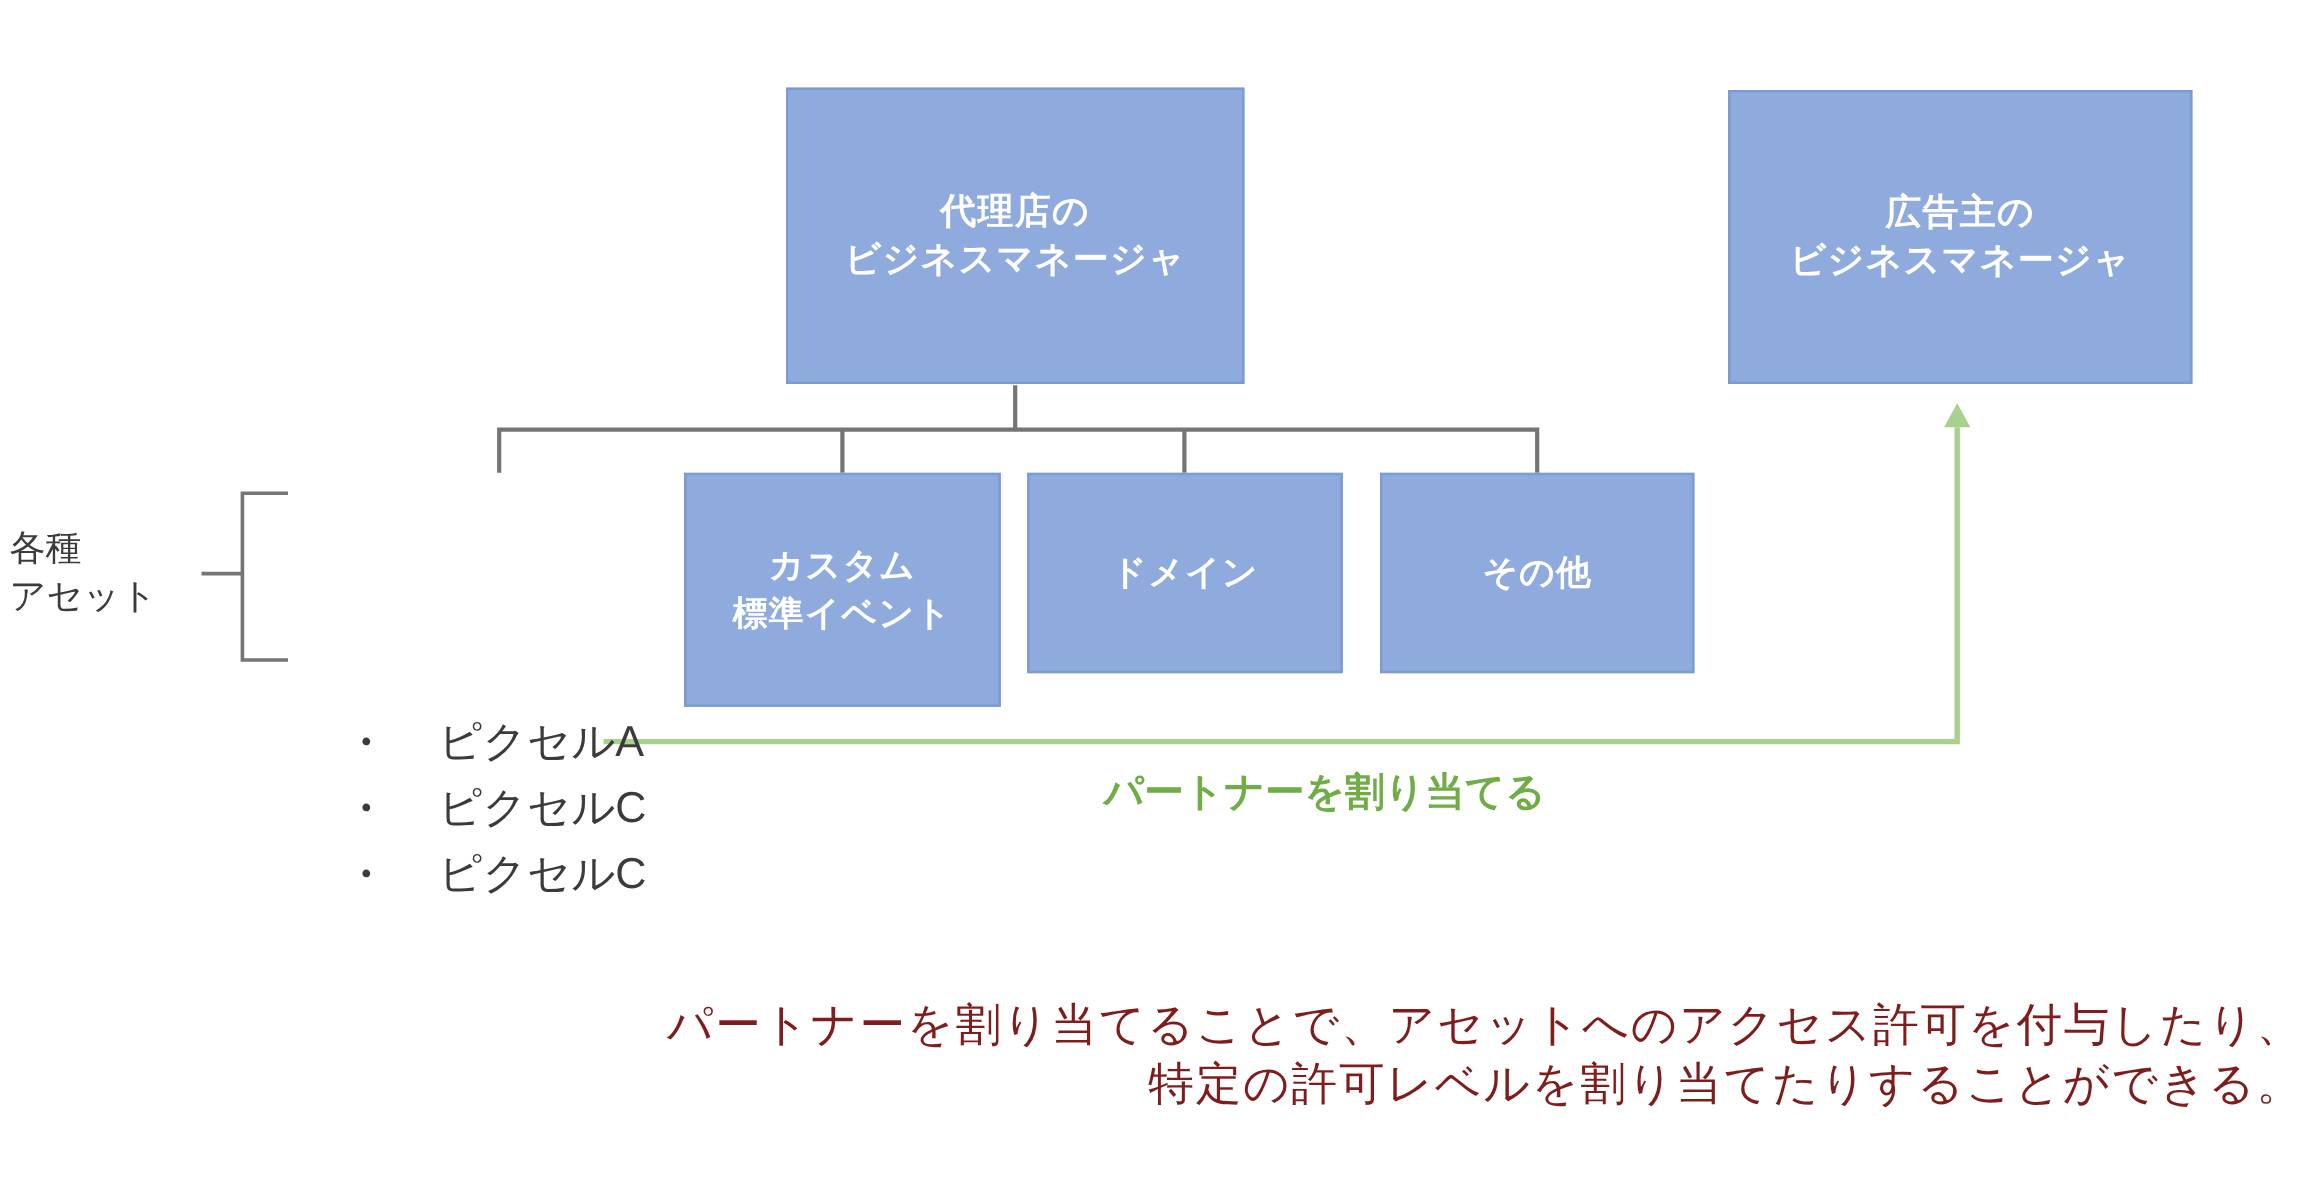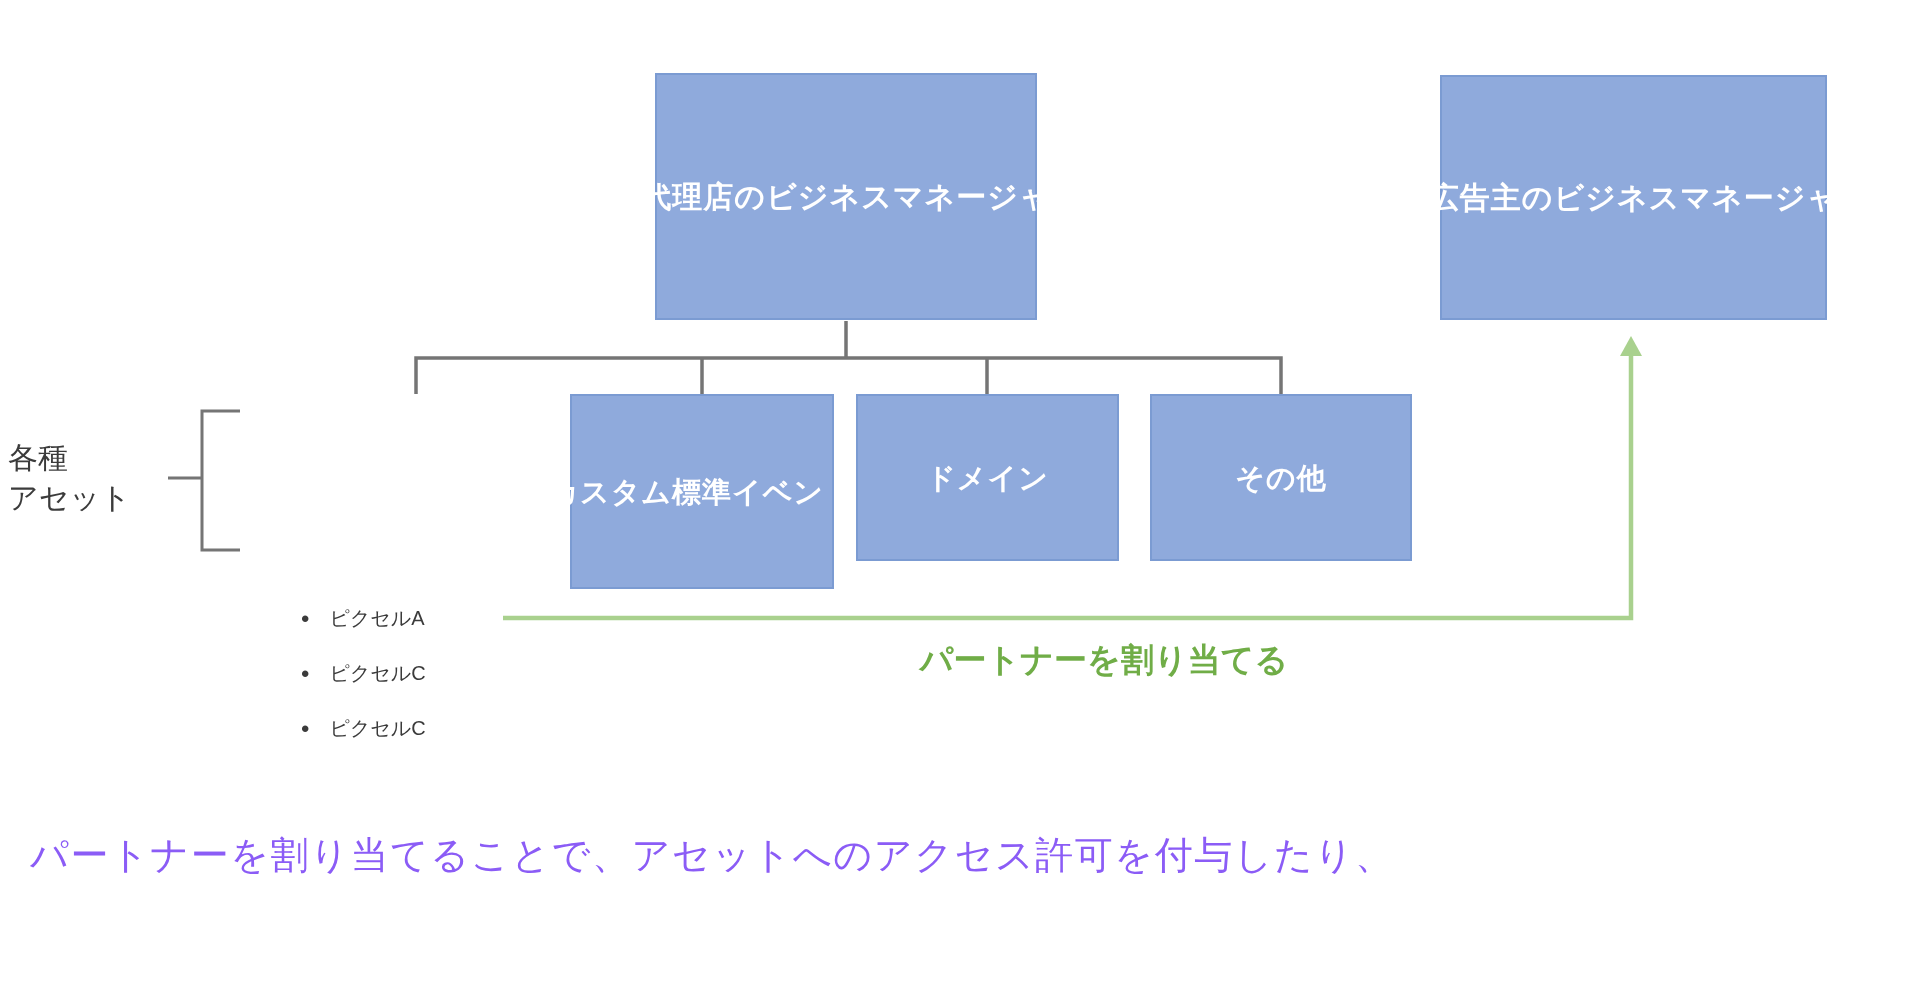--- a/index.html
+++ b/index.html
@@ -2,43 +2,43 @@
 <html style="--box-fill: #8FAADC; --box-border: #7B9BD2; --box-text: #FFFFFF; --connector-gray: #757575; --arrow-green: #A9D18E; --arrow-label-green: #70AD47; --text-dark: #3B3B3B;"><head>
 <meta charset="utf-8">
 <style>
   html,body{margin:0;padding:0;background:#fff;}
   .stage{
     position:relative;width:1920px;height:985px;background:#ffffff;
     overflow:hidden;font-family:"Liberation Sans",sans-serif;
   }
   .overlay{position:absolute;left:0;top:0;width:1920px;height:985px;}
   .box{
-    position:absolute;display:flex;flex-direction:row;justify-content:center;align-items:center;
+    position:absolute;display:flex;flex-direction:column;justify-content:center;align-items:center;
     background:var(--box-fill,#8FAADC);border:2px solid var(--box-border,#7B9BD2);
     color:var(--box-text,#ffffff);font-weight:bold;text-align:center;box-sizing:border-box;
     letter-spacing:1px;
   }
   .box .bl{line-height:40px;white-space:nowrap;}
   .fs30{font-size:30px;}
   .fs29{font-size:29px;}
   .bracket-label{
     position:absolute;left:8px;top:438px;width:160px;text-align:left;
     color:var(--text-dark,#3B3B3B);font-size:30px;line-height:40px;white-space:nowrap;
   }
   .pixel-list{position:absolute;left:301px;top:591px;}
   .pixel-item{display:flex;align-items:center;height:55px;color:var(--text-dark,#3B3B3B);}
   .pixel-item .dot{font-size:24px;margin-right:20px;line-height:1;}
-  .pixel-item .lbl{font-size:20px;white-space:nowrap;}
+  .pixel-item .lbl{font-size:36px;white-space:nowrap;margin-left:36px;}
   .arrow-label{
     position:absolute;left:884px;top:638px;width:440px;text-align:center;
     color:var(--arrow-label-green,#70AD47);font-size:33px;font-weight:bold;white-space:nowrap;
   }
   .caption{
-    position:absolute;left:30px;top:831px;width:1890px;text-align:left;
-    color:#8b5cf6;font-size:38px;line-height:49px;letter-spacing:1.5px;font-weight:400;
+    position:absolute;left:30px;top:831px;width:1890px;text-align:right;
+    color:#7f1d1d;font-size:38px;line-height:49px;letter-spacing:1.5px;font-weight:400;
   }
 </style>
 </head>
 <body>
 
 <div class="stage">
 
   <svg class="overlay" viewBox="0 0 1920 985" aria-hidden="true">
 
     <path d="M846 321 V358 M416 394 V358 H1281 V394 M702 358 V394 M987 358 V394" fill="none" stroke="#757575" stroke-width="3.5"></path>
@@ -87,15 +87,16 @@
     <div class="pixel-item">
       <span class="dot">•</span>
       <span class="lbl">ピクセルC</span>
     </div>
   </div>
 
   <div class="arrow-label">パートナーを割り当てる</div>
 
   <div class="caption">
     <div>パートナーを割り当てることで、アセットへのアクセス許可を付与したり、</div>
+    <div>特定の許可レベルを割り当てたりすることができる。</div>
   </div>
 
 </div>
 
 </body></html>

